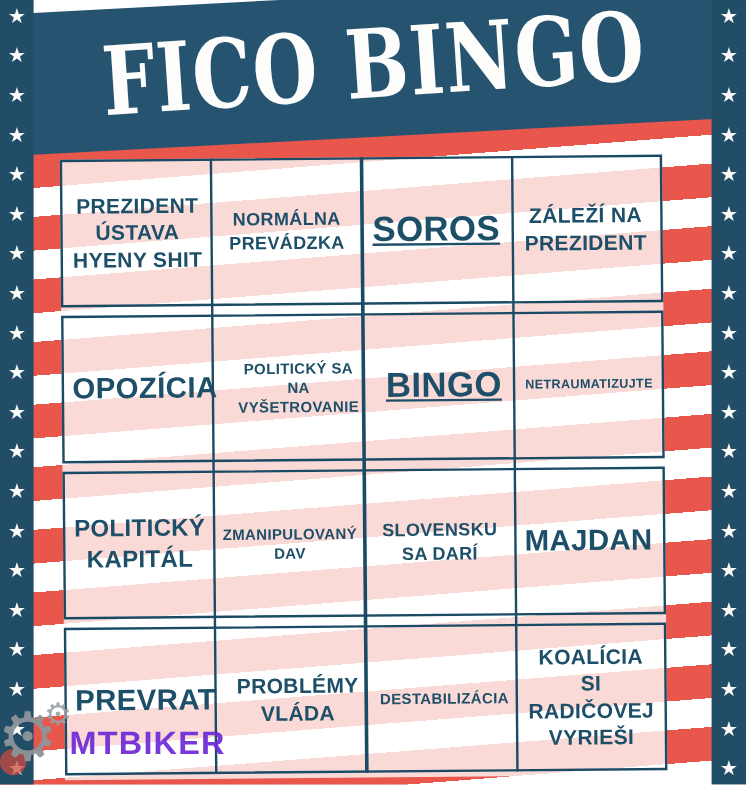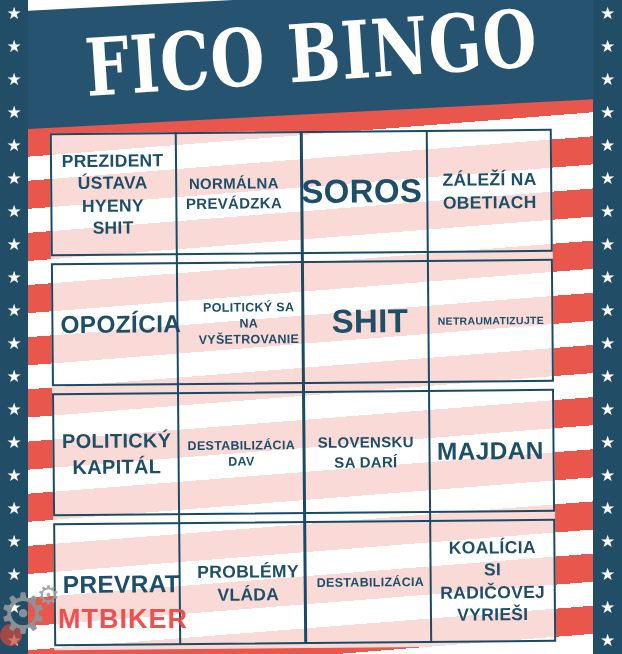--- a/index.html
+++ b/index.html
@@ -28,38 +28,38 @@
   .row:last-child{margin-bottom:0;}
   .cell{flex:1 1 0;display:flex;align-items:center;justify-content:center;
     padding:4px 7px;text-align:center;}
   .txt{color:#1d4f68;font-weight:700;line-height:1.28;letter-spacing:0.3px;}
   .txt[data-size="xs"]{font-size:10.5px;}
   .txt[data-size="sm"]{font-size:12.5px;}
   .txt[data-size="md"]{font-size:15px;}
   .txt[data-size="lg"]{font-size:17.5px;}
   .txt[data-size="xl"]{font-size:20px;}
   .txt[data-size="xl2"]{font-size:24.5px;}
-  .txt[data-size="xl3"]{font-size:33px;}
+  .txt[data-size="xl3"]{font-size:29px;text-decoration:underline;}
 
   
   .bar{position:absolute;top:0;bottom:0;background:#224d67;z-index:30;
     display:flex;flex-direction:column;align-items:center;justify-content:space-between;
     padding:5px 0;box-sizing:border-box;}
   .bar.left{left:0;width:28px;}
   .bar.right{right:0;width:29px;}
   .star{color:#fbfbf9;font-size:17px;line-height:1;display:block;}
 
   
   .watermark{position:absolute;left:-2px;bottom:6px;z-index:40;display:flex;align-items:center;gap:2px;}
   .wm-gearwrap{position:relative;width:58px;height:58px;}
   .wm-gear-big{position:absolute;left:0;top:-4px;font-size:56px;line-height:1;color:#8d959a;opacity:0.95;}
   .wm-gear-small{position:absolute;right:-4px;top:-8px;font-size:26px;line-height:1;color:#9aa1a5;opacity:0.9;}
   .wm-red{position:absolute;left:2px;bottom:2px;width:22px;height:22px;border-radius:50%;
     background:#c9493f;opacity:0.75;z-index:-1;}
-  .wm-text{font-size:27px;font-weight:700;color:#ef4444;letter-spacing:1px;opacity:0.92;}
+  .wm-text{font-size:27px;font-weight:700;color:#6d28d9;letter-spacing:1px;opacity:0.92;}
 </style>
 </head>
 <body>
 
 <div class="canvas">
 
   <div class="stripes"></div>
 
   <div class="band">
     <div class="title">FICO BINGO</div>
@@ -74,45 +74,45 @@
       <div class="cell">
           <span class="txt" data-size="lg">PREZIDENT ÚSTAVA HYENY SHIT</span>
         </div>
       <div class="cell">
           <span class="txt" data-size="md">NORMÁLNA PREVÁDZKA</span>
         </div>
       <div class="cell">
           <span class="txt" data-size="xl3">SOROS</span>
         </div>
       <div class="cell">
-          <span class="txt" data-size="lg">ZÁLEŽÍ NA OBETIACH</span>
+          <span class="txt" data-size="lg">ZÁLEŽÍ NA PREZIDENT</span>
         </div>
     </div>
 
     <div class="row">
       <div class="cell">
           <span class="txt" data-size="xl2">OPOZÍCIA</span>
         </div>
       <div class="cell">
           <span class="txt" data-size="sm">POLITICKÝ SA NA VYŠETROVANIE</span>
         </div>
       <div class="cell">
-          <span class="txt" data-size="xl3">SHIT</span>
+          <span class="txt" data-size="xl3">BINGO</span>
         </div>
       <div class="cell">
           <span class="txt" data-size="xs">NETRAUMATIZUJTE</span>
         </div>
     </div>
 
     <div class="row">
       <div class="cell">
           <span class="txt" data-size="xl">POLITICKÝ KAPITÁL</span>
         </div>
       <div class="cell">
-          <span class="txt" data-size="sm">DESTABILIZÁCIA DAV</span>
+          <span class="txt" data-size="sm">ZMANIPULOVANÝ DAV</span>
         </div>
       <div class="cell">
           <span class="txt" data-size="md">SLOVENSKU SA DARÍ</span>
         </div>
       <div class="cell">
           <span class="txt" data-size="xl2">MAJDAN</span>
         </div>
     </div>
 
     <div class="row">

